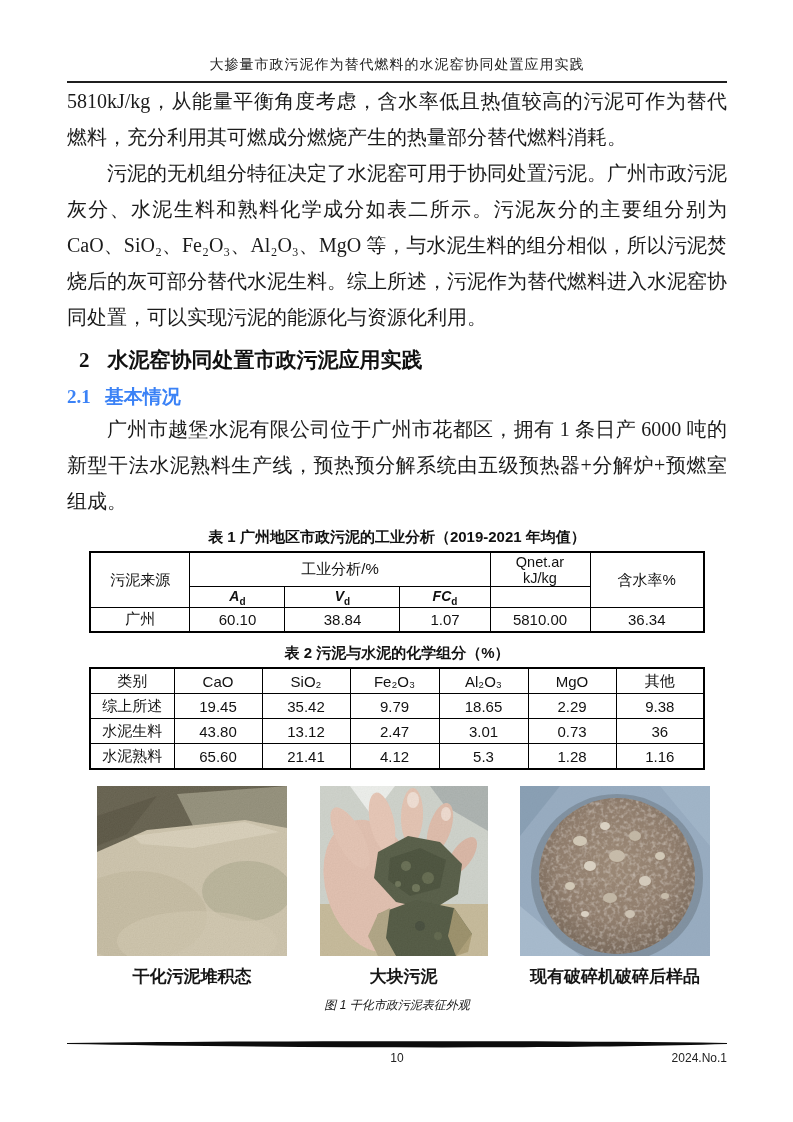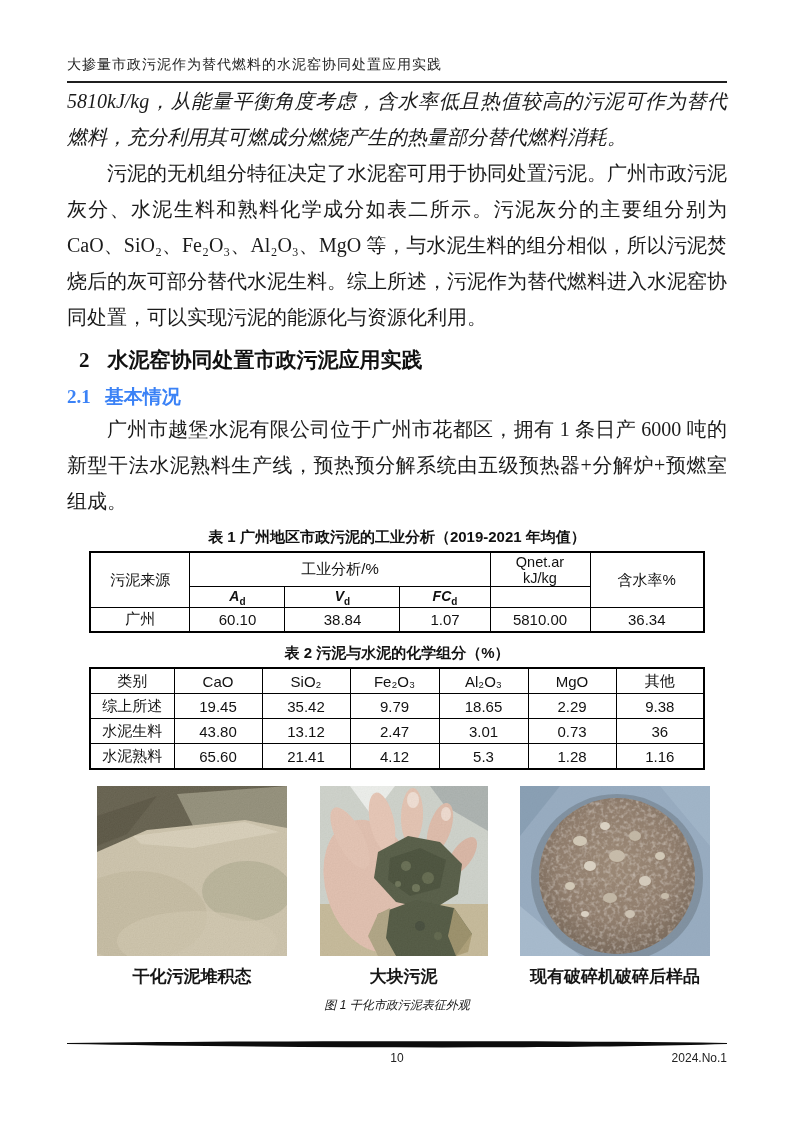--- a/index.html
+++ b/index.html
@@ -1,23 +1,23 @@
 <!DOCTYPE html>
 <html><head>
 <meta charset="utf-8">
 <style>
   html,body{margin:0;padding:0;background:#fff;}
   .page{position:relative;width:793px;height:1122px;background:#fff;overflow:hidden;
         color:#1a1a1a;font-family:"Liberation Serif",serif;}
   .content{padding:56px 66px 0 67px;}
-  .doc-header{ text-align:left;font-size:14px;letter-spacing:1px;color:#222;
+  .doc-header{ text-align:center;font-size:14px;letter-spacing:1px;color:#222;
         padding-bottom:7px;border-bottom:2px solid #1f1f1f;}
   p.body{font-size:20px;line-height:36px;text-align:justify;margin:0;color:#1b1b1b;}
   p.indent{text-indent:2em;}
-  .p1{margin-top:5px;font-style:italic;}
+  .p1{margin-top:5px;}
   h2.sec{font-family:"Liberation Sans",sans-serif;font-size:21px;font-weight:bold;
         margin:10px 0 0 12px;line-height:30px;color:#111;}
   h3.sec{font-family:"Liberation Sans",sans-serif;font-size:19px;font-weight:bold;
         margin:8px 0 0 0;line-height:28px;color:#3b82f6;}
   h2.sec .num,h3.sec .num{margin-right:18px;font-family:"Liberation Serif",serif;}
   h3.sec .num{margin-right:14px;}
   .p3,.p4{margin-top:6px;}
   .tbl-caption{font-family:"Liberation Sans",sans-serif;font-size:15px;font-weight:bold;
         text-align:center;margin:9px 0 4px 0;color:#111;}
   table.t{border-collapse:collapse;margin:0 auto;table-layout:fixed;

